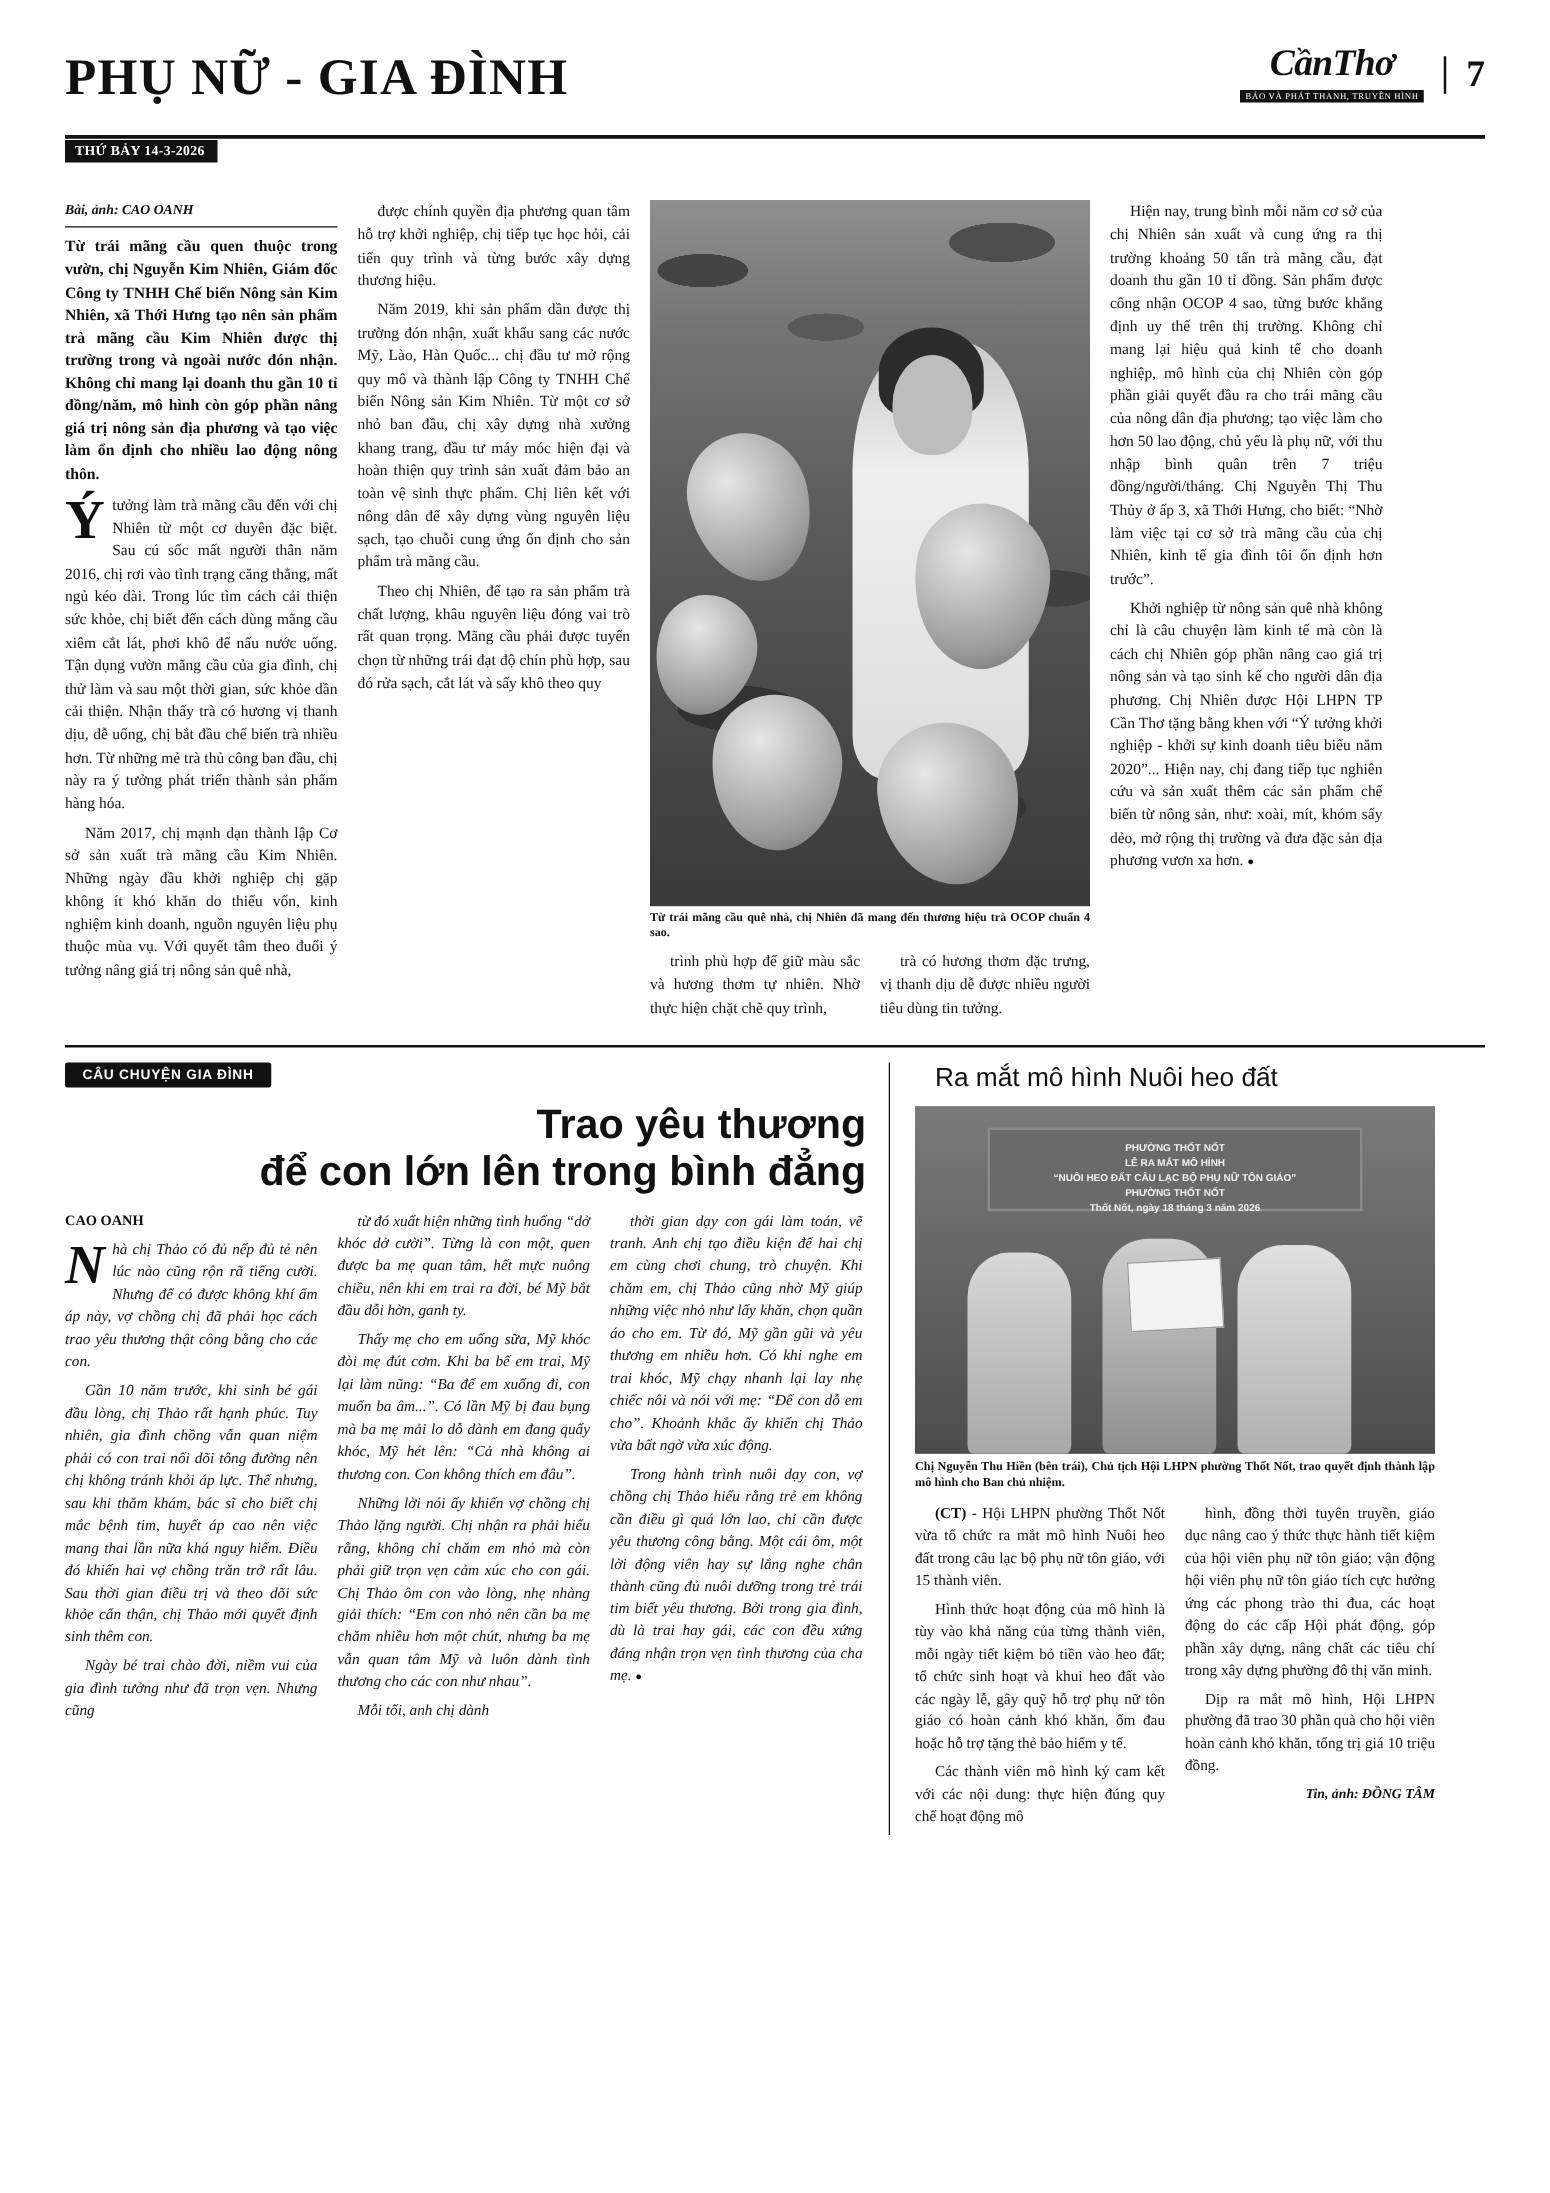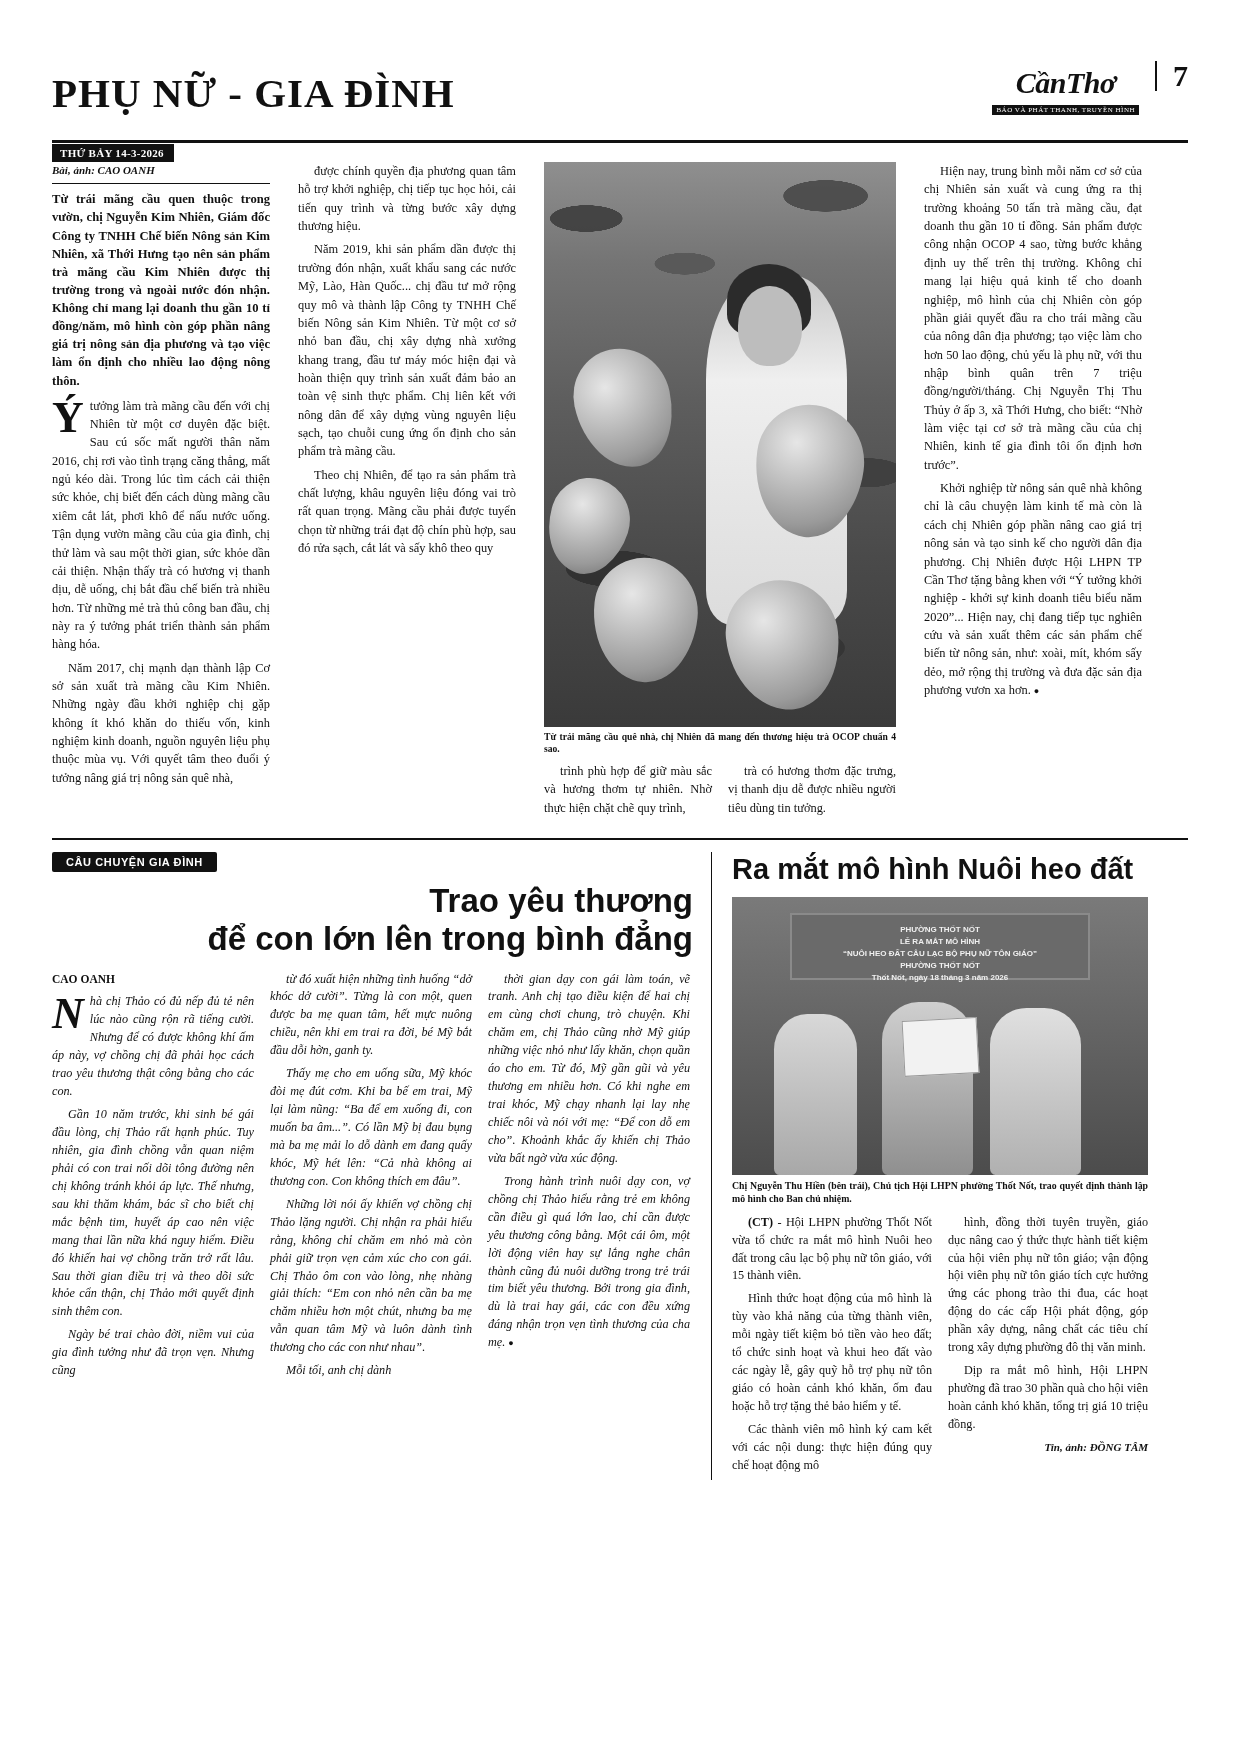--- a/index.html
+++ b/index.html
@@ -16,35 +16,35 @@
 
   
   .masthead { display:flex; align-items:flex-end; justify-content:space-between; border-bottom:3px solid #111; padding-bottom:20px; }
   .mh-left .section-title {
     font-family:"Liberation Serif", serif;
     font-size:41px; font-weight:bold; letter-spacing:1px; line-height:1;
     margin:0 0 6px 0;
   }
   .mh-right { display:flex; align-items:center; gap:16px; padding-bottom:4px; }
   .brand { text-align:center; }
-  .brand-name { font-size:30px; font-weight:bold; font-style:italic; font-family:"Liberation Serif", serif; line-height:1; letter-spacing:-0.5px;margin-top:32px; }
+  .brand-name { font-size:30px; font-weight:bold; font-style:italic; font-family:"Liberation Serif", serif; line-height:1; letter-spacing:-0.5px; }
   .brand-sub { font-size:7px; letter-spacing:0.5px; margin-top:3px; background:#111; color:#fff; padding:1px 4px; display:inline-block; }
   .pagenum { font-size:30px; font-weight:bold; border-left:2px solid #111; padding-left:16px; line-height:1; }
 
   .datebar { display:inline-block; background:#111; color:#fff; font-size:11px; font-weight:bold; padding:3px 10px 3px 8px; letter-spacing:0.3px; margin-top:0; }
 
   
   .headline { text-align:center; margin:22px 0 6px 0; }
   .headline .l1, .headline .l2 {
     font-family:"Liberation Sans", sans-serif;
     font-weight:bold; font-size:49px; line-height:1.12; letter-spacing:-0.5px;
   }
 
   
-  .lead-wrap { display:flex; gap:28px; margin-top:0; }
+  .lead-wrap { display:flex; gap:16px; margin-top:30px; }
   .col { font-size:12.4px; line-height:1.48; text-align:justify; }
   .col p { margin:0 0 5px 0; text-indent:16px; }
   .col-left { width:218px; }
   .col-mid  { width:218px; }
   .col-right{ width:218px; }
   .byline { font-size:11px; font-weight:bold; font-style:italic; margin-bottom:6px; border-bottom:1px solid #111; padding-bottom:5px; }
   .sapo { font-weight:bold; font-size:12.6px; line-height:1.44; text-align:justify; margin-bottom:7px; }
 
   .dropcap-p { text-indent:0 !important; }
   .dropcap {
@@ -71,21 +71,21 @@
   .tag { display:inline-block; background:#111; color:#fff; font-family:"Liberation Sans", sans-serif; font-size:11px; font-weight:bold; padding:4px 14px; letter-spacing:0.6px; border-radius:2px; }
 
   .sub-headline { text-align:right; margin:10px 0 12px 0; }
   .sub-headline .sl { font-family:"Liberation Sans", sans-serif; font-weight:bold; font-size:33px; line-height:1.16; }
 
   .b-cols { display:flex; gap:16px; }
   .b-cols .col { width:202px; font-size:12.2px; line-height:1.47; font-style:italic; }
   .b-cols .col p { margin:0 0 5px 0; text-indent:16px; }
   .b-byline { font-size:11.5px; font-weight:bold; font-style:normal; margin-bottom:6px; }
 
-  .right-headline { font-family:"Liberation Sans", sans-serif; font-weight:bold; font-size:29px; line-height:1.2; }
+  .right-headline { font-family:"Liberation Sans", sans-serif; font-weight:normal; font-size:21px; line-height:1.2;margin-left:16px; }
   .right-photo { width:416px; height:278px; margin-top:10px; background:#6f6f6f; overflow:hidden; position:relative; }
   .r-caption { font-size:9.8px; font-weight:bold; line-height:1.32; margin-top:5px; text-align:justify; }
   .r-cols { display:flex; gap:16px; margin-top:8px; }
   .r-cols .col { width:200px; font-size:12.2px; line-height:1.47; }
   .r-cols .col p { margin:0 0 5px 0; text-indent:16px; }
   .credit { text-align:right; font-size:11px; font-weight:bold; font-style:italic; margin-top:4px; }
   .ct-lead { font-weight:bold; }
 
   .endmark::after { content:"\25CF"; font-size:9px; margin-left:3px; }
 

